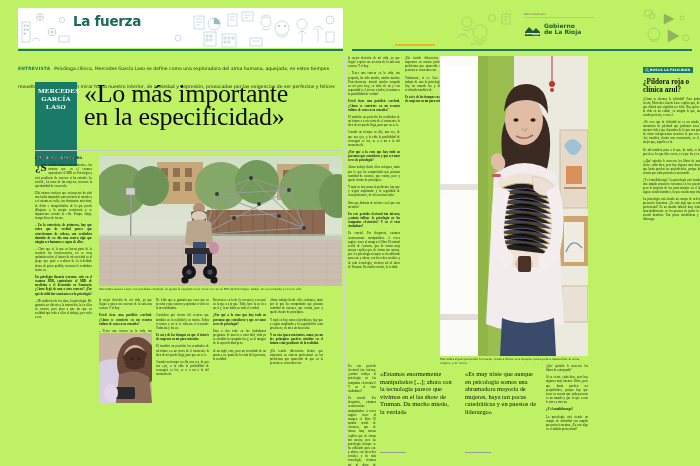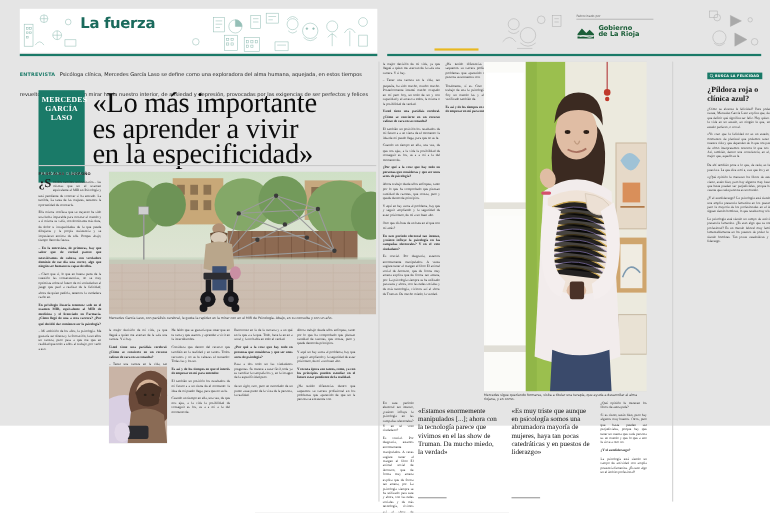--- a/index.html
+++ b/index.html
@@ -4,21 +4,21 @@
 <style>
   * { box-sizing: border-box; }
   html, body { margin:0; padding:0; }
   body {
     width:700px; height:466px;
     background:#ffffff;
     font-family:"Liberation Serif", serif;
     overflow:hidden;
     position:relative;
   }
-  .page { position:relative; width:700px; height:387px; background:#e5e5e5; padding:0; }
+  .page { position:relative; width:700px; height:466px; background:#bef264; padding:0; }
 
   
   .topbar { position:absolute; left:0; top:0; width:700px; height:52px; }
   .topbar-left { position:absolute; left:18px; top:8px; width:325px; height:40px;
       background:#ffffff; overflow:hidden; }
   .doodle-bg { position:absolute; inset:0; opacity:0.55; }
   .brand-title { position:absolute; left:55px; top:7px; font-family:"DejaVu Sans", sans-serif;
       font-weight:bold; font-size:13.5px; line-height:13.5px; color:#1a6a5c; letter-spacing:-0.3px; }
   .brand-title span { display:block; }
   .rule-green { position:absolute; left:18px; top:49px; width:325px; height:2px; background:#1a7a68; }
@@ -217,21 +217,20 @@
 
   <div class="namebox">
     <div class="nm">MERCEDES</div>
     <div class="nm">GARCÍA</div>
     <div class="nm">LASO</div>
     <div class="role">PSICÓLOGA CLÍNICA</div>
   </div>
 
   <div class="headline">
     <span>«Lo más importante</span>
-    <span>es aprender a vivir</span>
     <span>en la especificidad»</span>
   </div>
 
   <div class="hr-thin" style="left:35px; top:150px; width:307px;"></div>
 
   <div class="col" style="left:35px; top:156px; width:57px; height:300px;">
     <div class="byline">PILAR ALBA / LOGROÑO</div>
     <p class="dropcap-p">¿Son dos caminos universitarios... las mismas que en el examen equivalente al MIR en Psicología y está pendiente de conocer si ha entrado. La terrible, La tarea de las mujeres, tenemos la oportunidad de conocerla.</p>
     <p>Ella misma confiesa que su trayecto ha sido una lucha imparable para mostrar al mundo y a sí misma su valía, con dominante más dura, de dolor e incapacidades de la que puede dibujarse y la propia resistencia y se impusieran encima de ella. Porque abajo, tiempo lleno de fuerza.</p>
     <p class="q">– En la entrevista, de primeras, hay que saber que de verdad parece que estuviéramos de cabeza, con verdadero dominio de ese día una correr, algo que ningún ser humano es capaz de ellos.</p>

